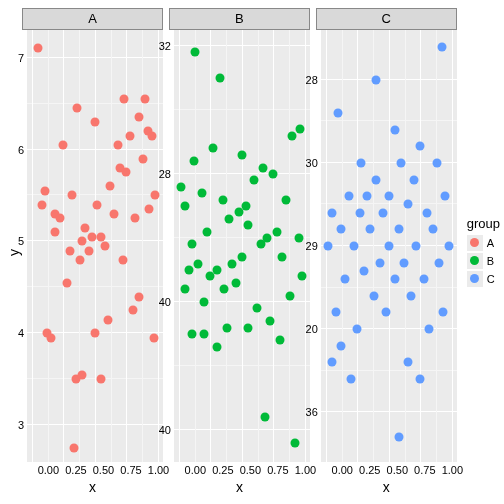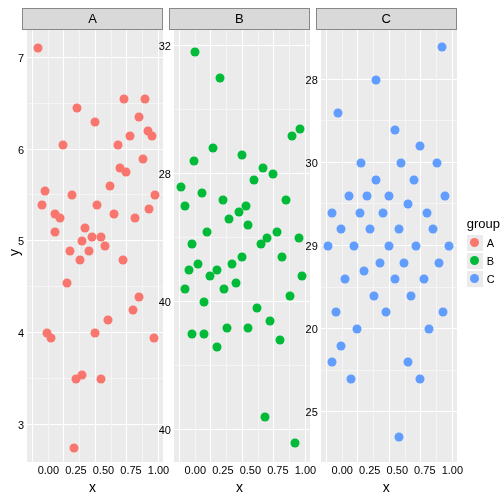--- a/index.html
+++ b/index.html
@@ -207,21 +207,21 @@
             <div class="xtick" style="left: 73.1481%;">0.75</div>
             <div class="xtick" style="left: 96.2963%;">1.00</div>
           </div>
         </div>
         <div class="xaxis-title">x</div>
       </div>
       <div class="panel" style="flex: 1 1 0%;">
         <div class="strip">C</div>
         <div class="plotrow">
           <div class="yticks">
-            <div class="ytick" style="bottom: 11.5385%;">25</div>
+            <div class="ytick" style="bottom: 11.5385%;">36</div>
             <div class="ytick" style="bottom: 30.7692%;">20</div>
             <div class="ytick" style="bottom: 50%;">29</div>
             <div class="ytick" style="bottom: 69.2308%;">30</div>
             <div class="ytick" style="bottom: 88.4615%;">28</div>
           </div>
           <div class="plot">
             <div class="grid-h" style="bottom: 11.5385%;"></div>
             <div class="grid-h" style="bottom: 30.7692%;"></div>
             <div class="grid-h" style="bottom: 50%;"></div>
             <div class="grid-h" style="bottom: 69.2308%;"></div>

